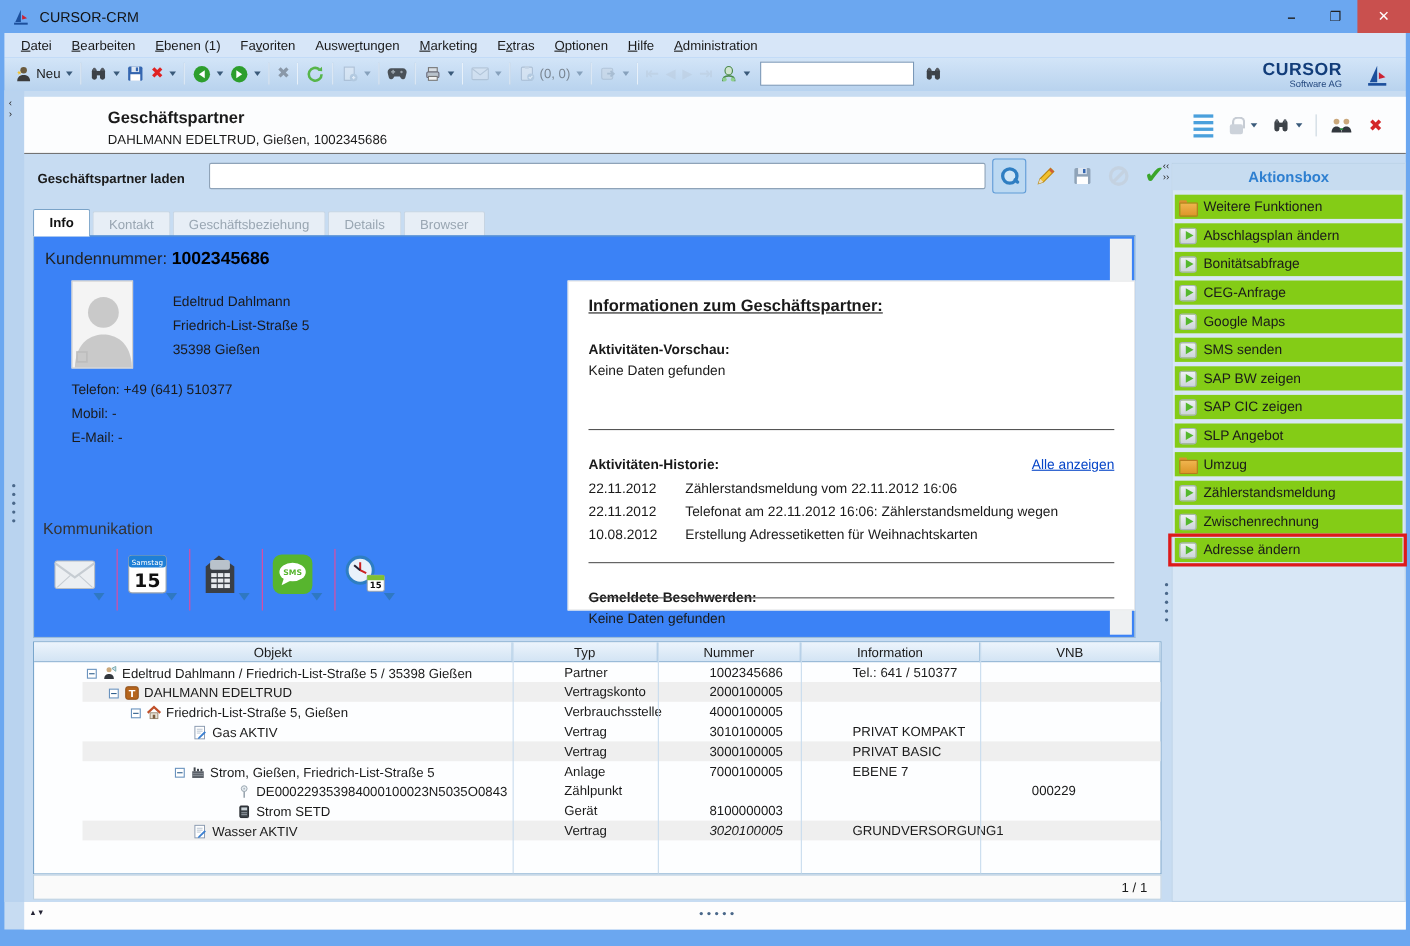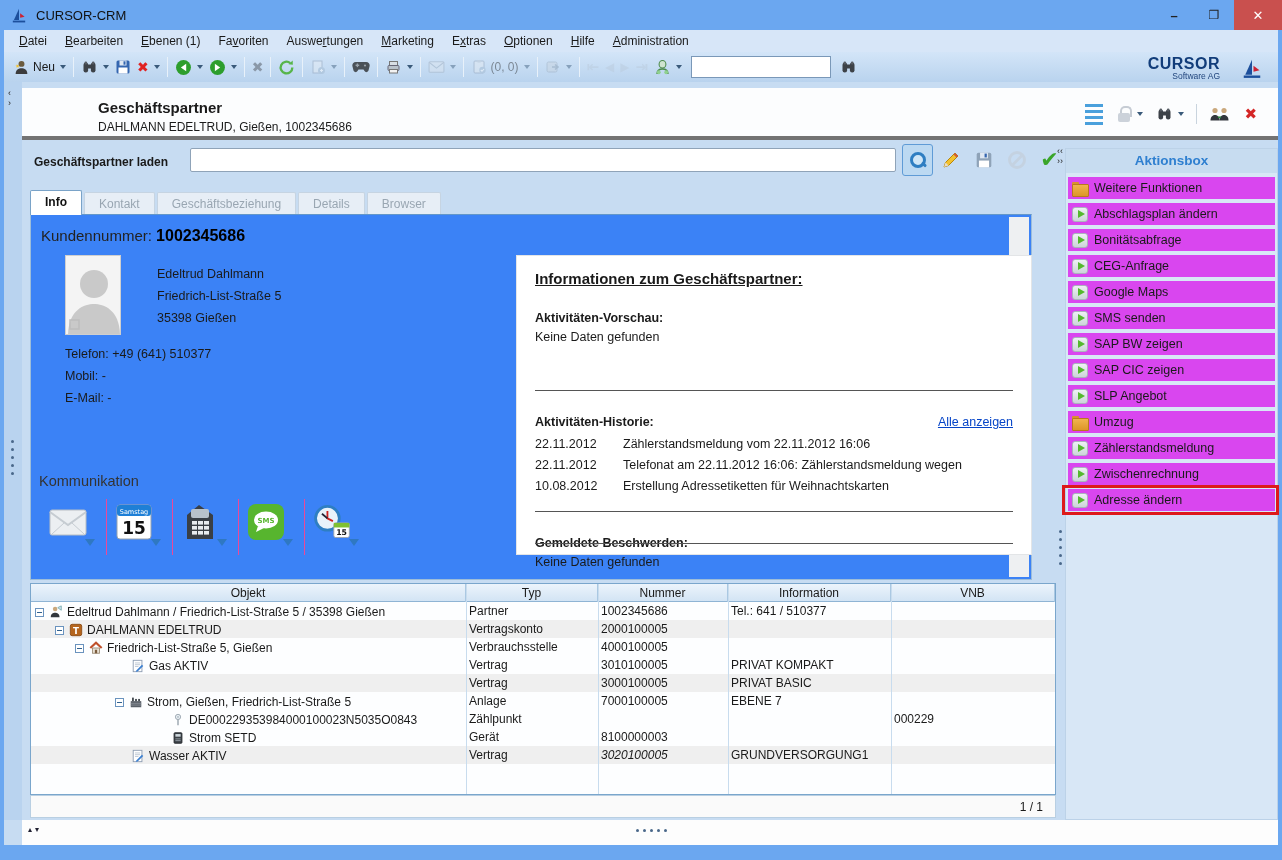--- a/index.html
+++ b/index.html
@@ -48,21 +48,21 @@
   
   #client { position:absolute; left:4px; top:82px; width:1274px; height:763px; background:#c7dcf2; }
   #left-strip { position:absolute; left:0; top:0; width:18px; height:738px; background:#b9d3ef; }
   .strip-arrows { position:absolute; left:4px; top:6px; font-size:9px; color:#222; line-height:10px; }
   .vdots { position:absolute; display:flex; flex-direction:column; gap:5px; }
   .vdots i, .hdots i { width:3px; height:3px; border-radius:50%; background:#4a688a; display:block; }
   .hdots { position:absolute; display:flex; gap:4px; }
 
   
   #header-band { position:absolute; left:18px; top:6px; right:0; height:52px; background:#fcfdfe;
-                 border-bottom:4px solid #737373; }
+                 border-bottom:1px solid #737373; }
   #header-avatar { position:absolute; left:24px; top:7px; width:40px; height:40px; }
   #page-title { position:absolute; left:76px; top:11px; font-size:15px; font-weight:bold; }
   #page-subtitle { position:absolute; left:76px; top:32px; font-size:12px; }
   #header-icons { position:absolute; right:18px; top:14px; display:flex; align-items:center; gap:7px; }
   .hdr-sep { width:1px; height:20px; background:#c9d4de; margin:0 2px; }
 
   
   #loader-label { position:absolute; left:30px; top:73px; font-weight:bold; }
   #loader-input { position:absolute; left:186px; top:66px; width:706px; height:24px; background:#fff;
                   border:1px solid #8fa3b8; border-radius:2px; font-family:inherit; font-size:12px; padding:0 5px; }
@@ -112,21 +112,21 @@
   #final-hr { position:absolute; left:18px; right:18px; bottom:10px; border:none; border-top:1px solid #555; }
   .mt40 { margin-top:46px; }
 
   
   #table-box { position:absolute; left:0; top:393px; width:1026px; height:212px; background:#fdfeff;
                border:1px solid #7aa6cc; }
   #table-header { position:relative; height:18px; background:linear-gradient(#ecf4fc,#d3e4f4);
                   border-bottom:1px solid #8fb4d4; }
   .th { position:absolute; top:0; height:18px; text-align:center; font-size:12px; padding-top:2px;
         border-right:1px solid #aac8e2; }
-  #table-rows { position:relative; }
+  #table-rows { position:relative;padding-left:44px; }
   .tr { position:relative; height:18px; }
   .tr.shaded { background:#efefef; }
   .td { position:absolute; top:0; height:18px; padding:2px 3px 0; white-space:nowrap; overflow:hidden; font-size:12px; }
   .colsep { position:absolute; top:0; bottom:0; width:1px; background:#c8dcee; }
   .objekt-cell { display:flex; align-items:center; gap:4px; }
   .expander { width:9px; height:9px; flex:none; border:1px solid #6a93be; background:#fff; position:relative; }
   .expander::after { content:""; position:absolute; left:1px; right:1px; top:3px; height:1px; background:#30608e; }
   .exp-space { width:11px; flex:none; }
   .tree-icon { width:15px; height:14px; flex:none; }
   #table-footer { position:absolute; left:0; top:605px; width:1026px; height:23px; background:#fafafa;
@@ -139,21 +139,21 @@
   
   #mid-split { position:absolute; left:1053px; top:62px; width:8px; height:676px; }
   #mid-split .strip-arrows { left:0; top:2px; }
 
   
   #aktionsbox { position:absolute; left:1061px; top:66px; width:213px; height:672px; background:#d8e7f6;
                 border:1px solid #bcd2e8; }
   #ab-title { height:24px; background:#c7dcf0; color:#2e7fd0; font-weight:bold; font-size:13.5px;
               text-align:center; padding-top:4px; }
   #ab-items { padding:4px 2px 0; }
-  .ab-item { height:22px; background:#d946ef; margin-bottom:4px; display:flex; align-items:center;
+  .ab-item { height:22px; background:#84cc16; margin-bottom:4px; display:flex; align-items:center;
              gap:6px; padding-left:4px; font-size:12.5px; position:relative; }
   .ab-hl { position:absolute; left:-6px; right:-4px; top:-4px; bottom:-4px; border:3px solid #dd1a1a;
            pointer-events:none; z-index:5; }
   .play-icon { width:16px; height:15px; background:linear-gradient(#eef1f4,#cdd4da); border:1px solid #aab4bd;
                border-radius:3px; display:flex; align-items:center; justify-content:center; }
   .play-icon::after { content:""; width:0; height:0; border-left:7px solid #55b82e; border-top:4.5px solid transparent;
                       border-bottom:4.5px solid transparent; margin-left:2px; }
   .folder-icon { width:16px; height:13px; position:relative; }
   .folder-icon::before { content:""; position:absolute; left:0; top:0; width:7px; height:3px; background:#d8922f;
                          border-radius:1px 1px 0 0; }

